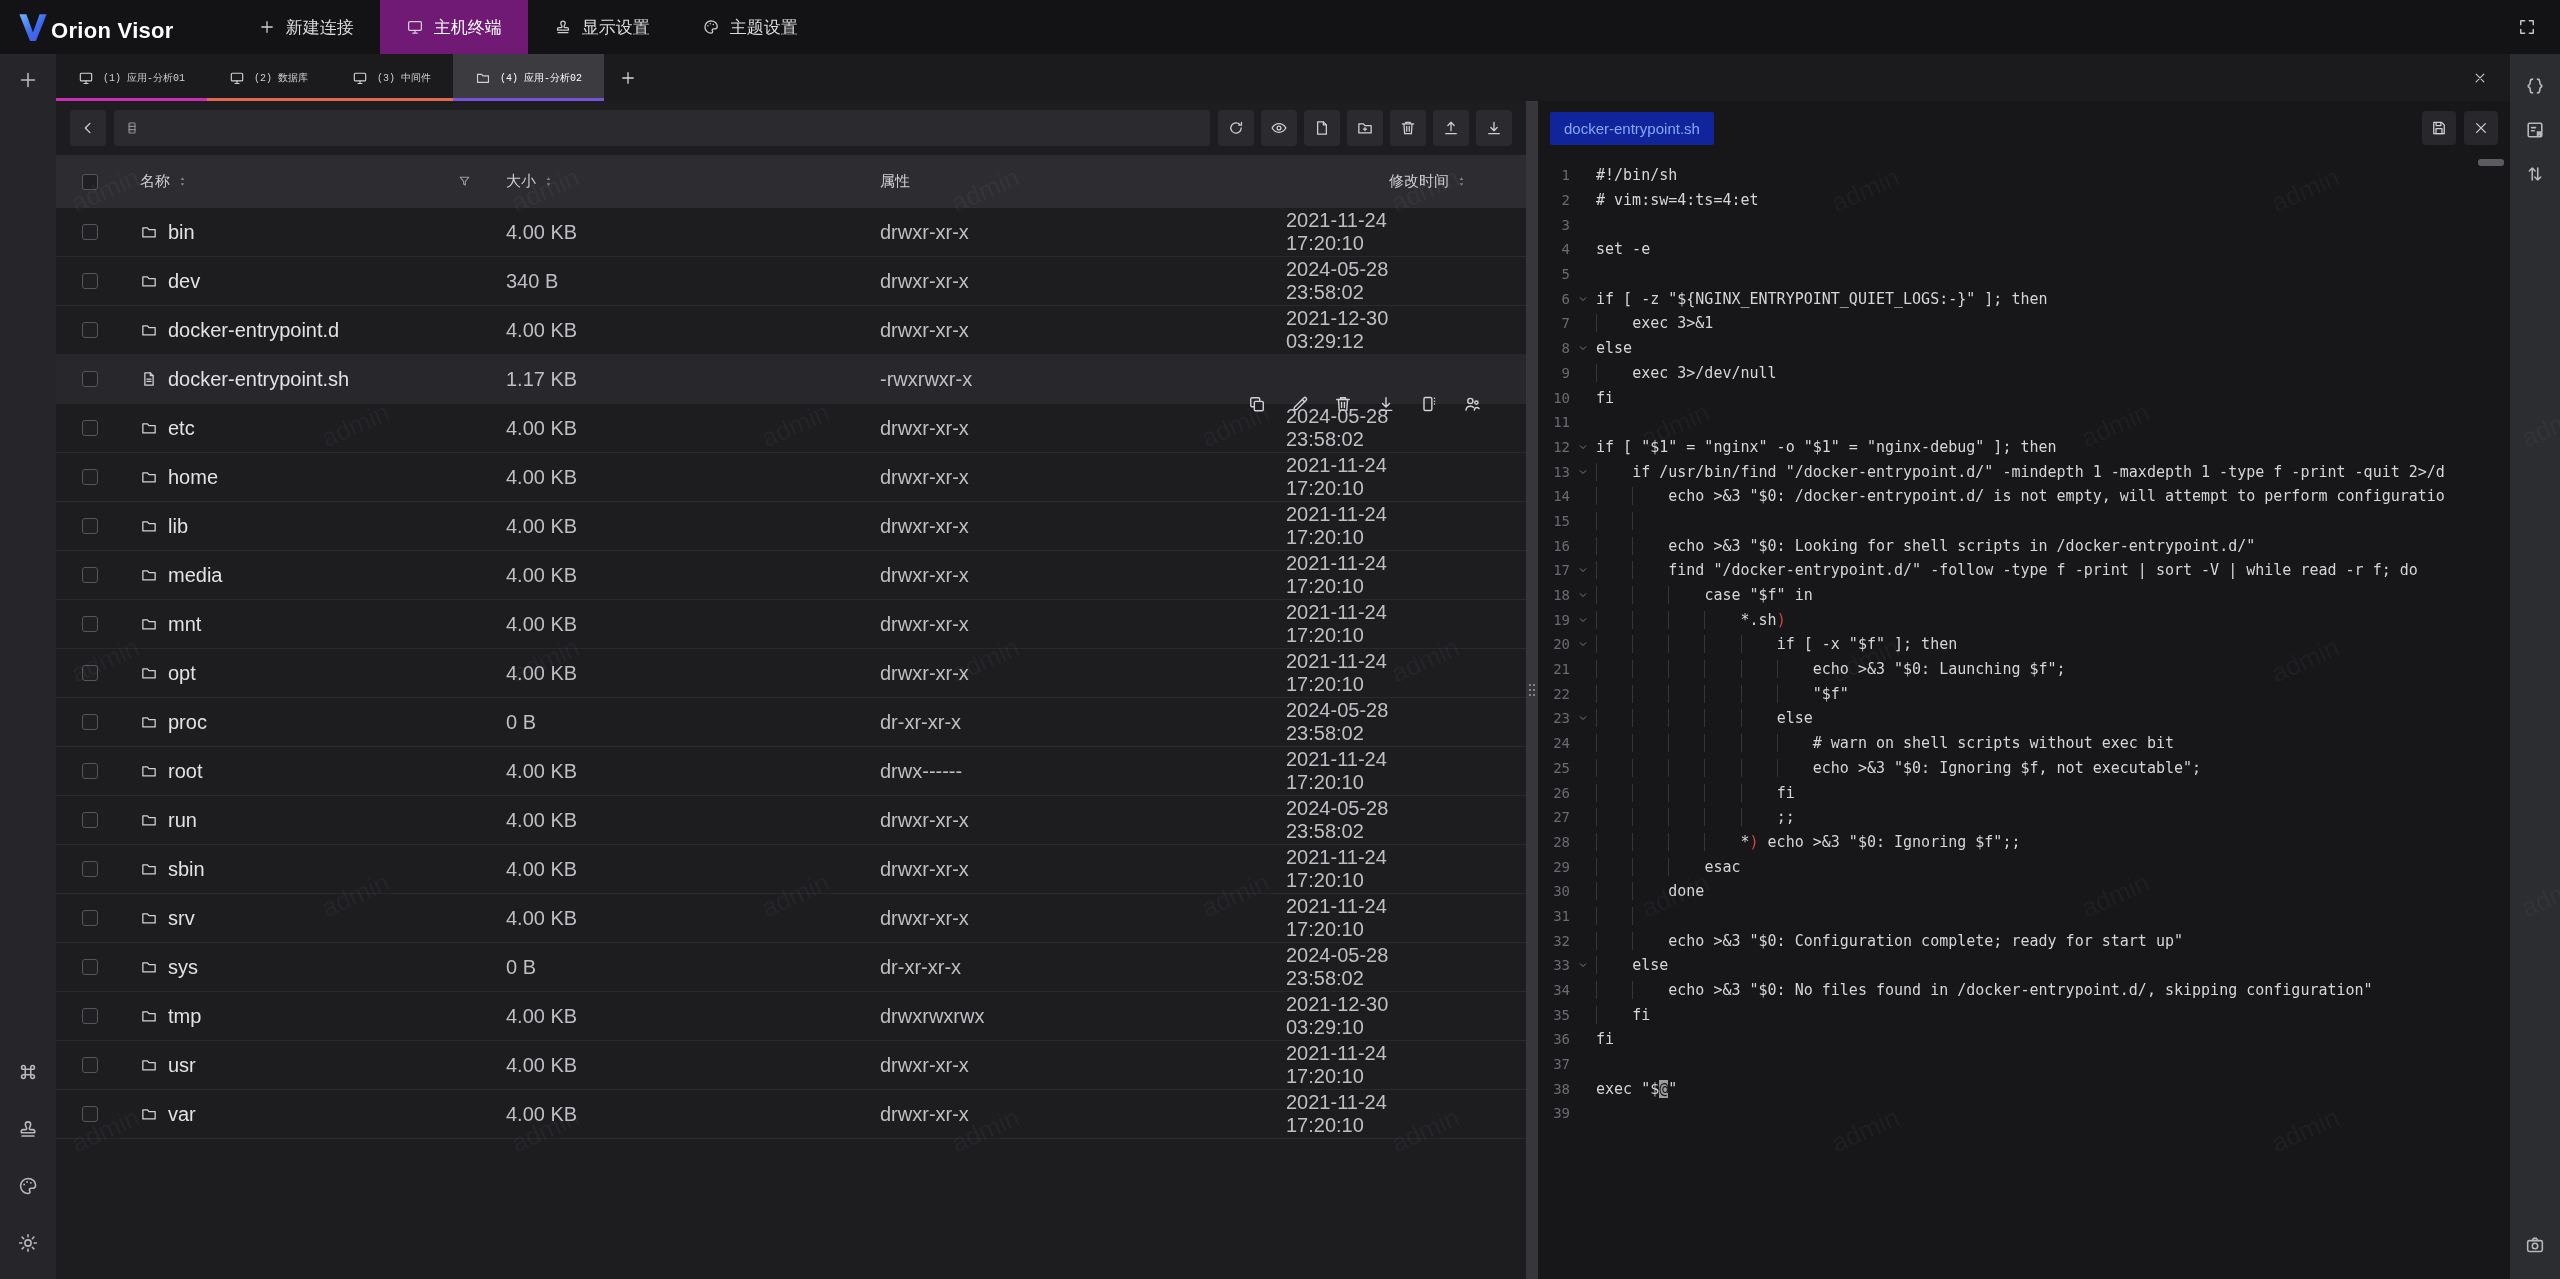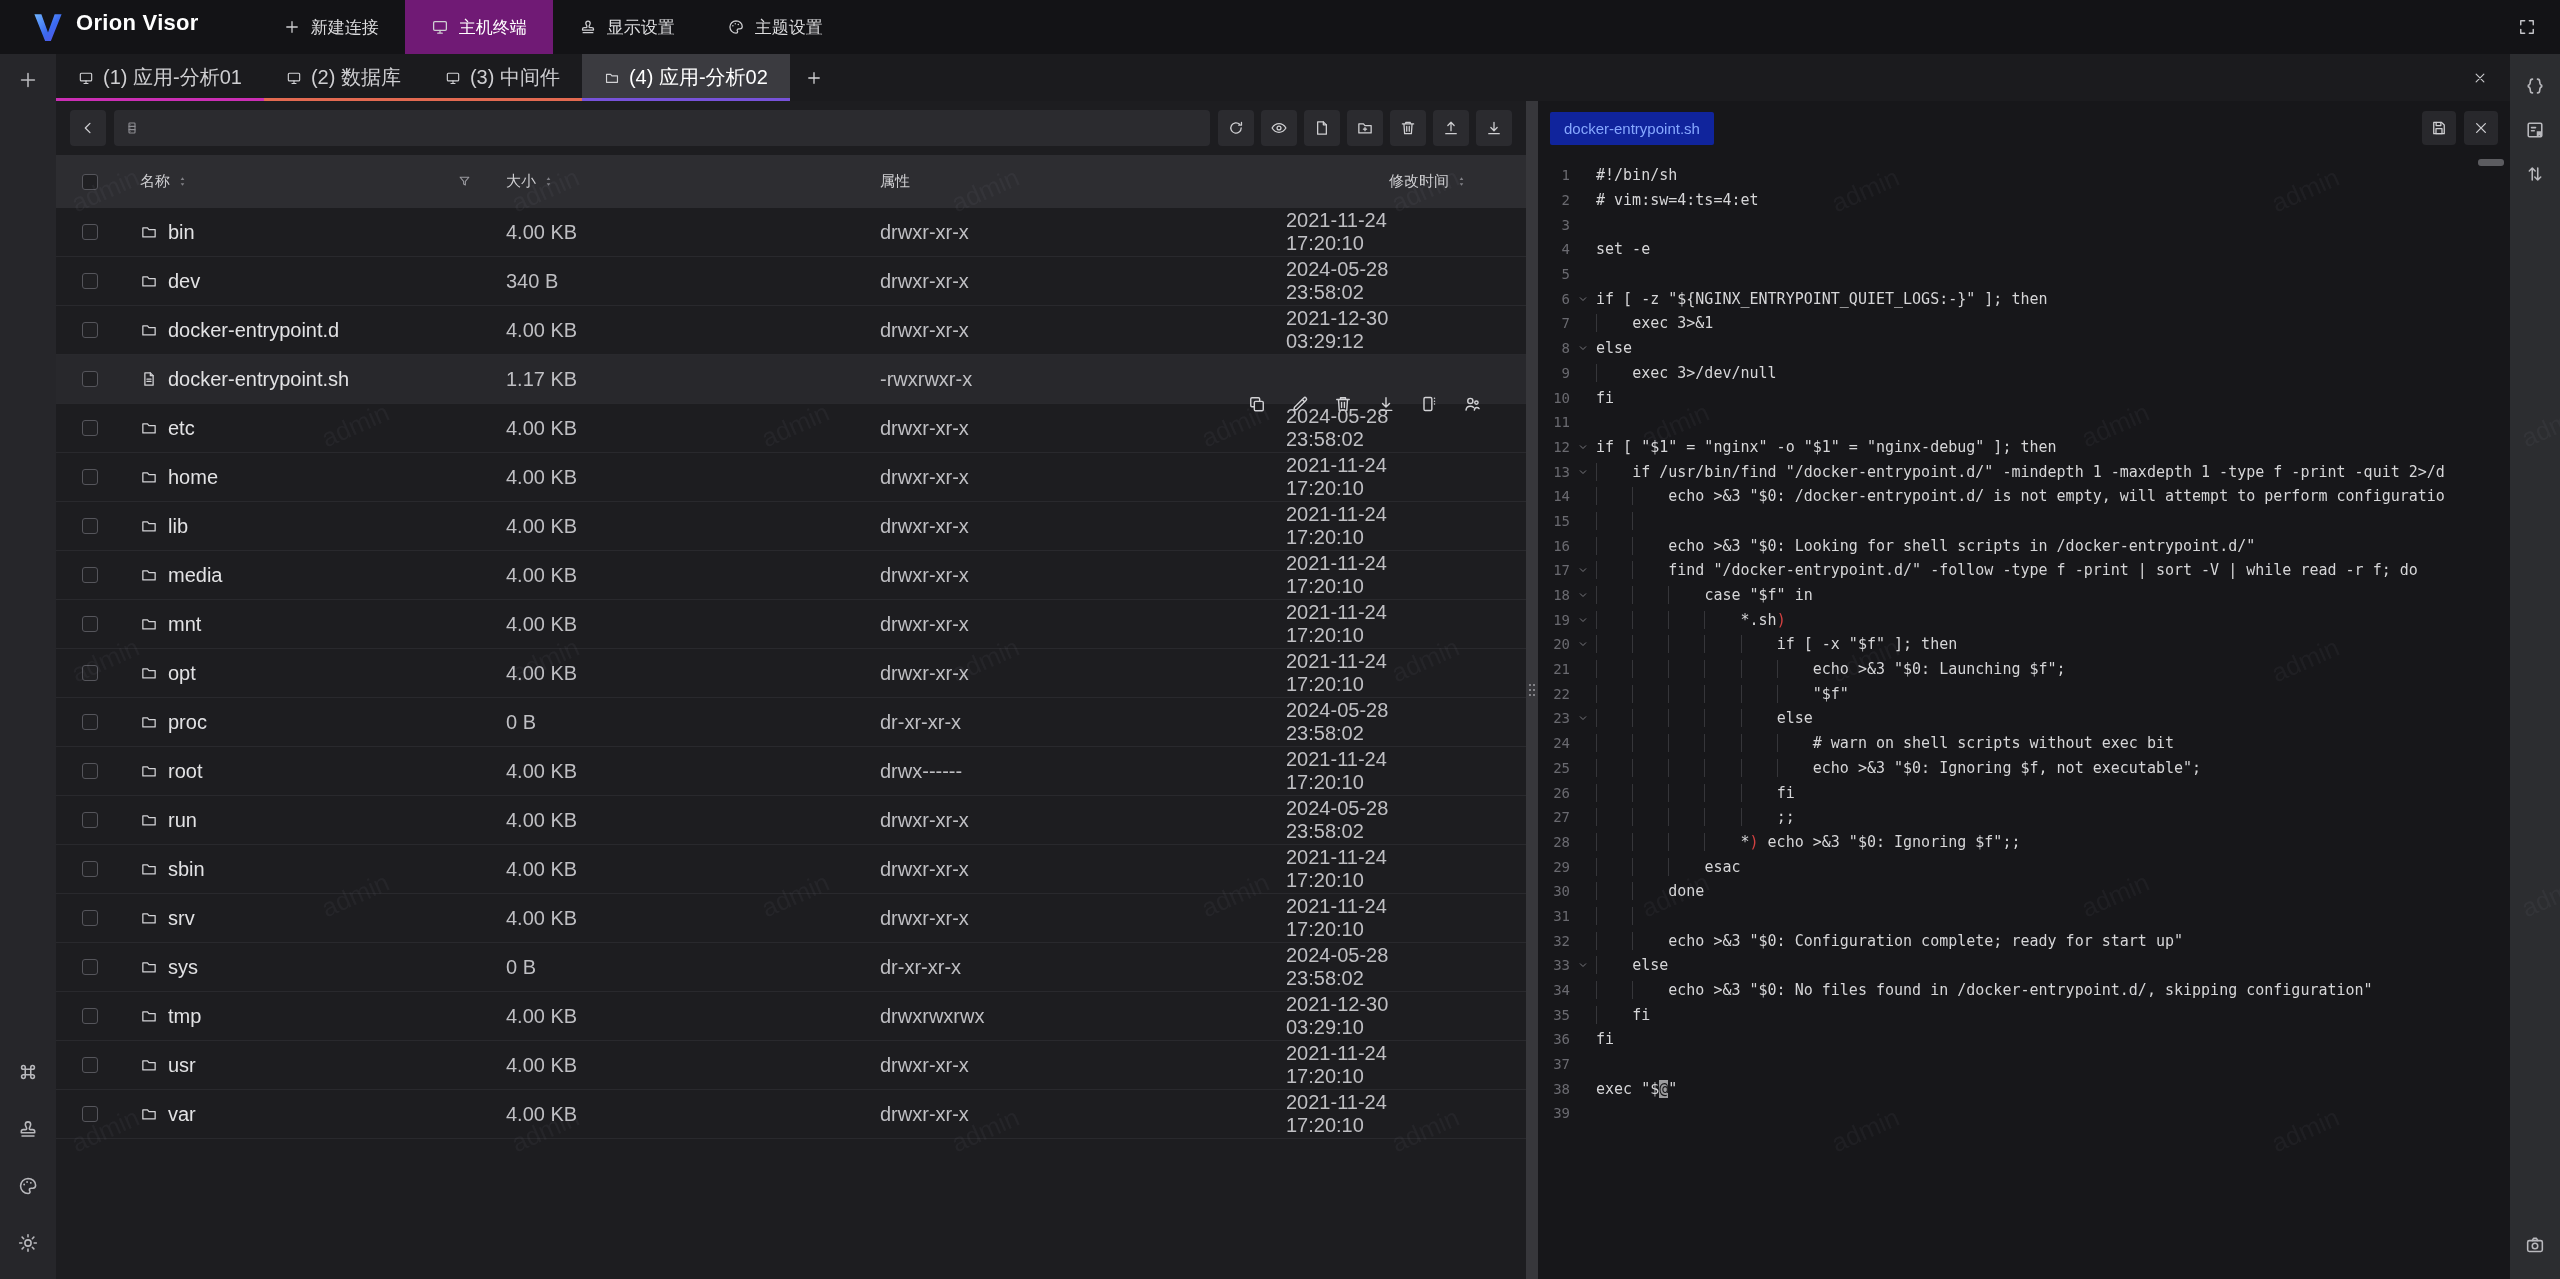--- a/index.html
+++ b/index.html
@@ -4,32 +4,32 @@
 <style>
   * { margin:0; padding:0; box-sizing:border-box; }
   html,body { width:2560px; height:1279px; overflow:hidden; }
   body { background:#161618; font-family:"Liberation Sans", sans-serif; color:#d8d8da; position:relative; }
   .ic { display:inline-flex; align-items:center; justify-content:center; line-height:1; }
   .ic svg { display:block; }
   .ic12{font-size:12px}.ic16{font-size:16px}.ic18{font-size:18px}.ic20{font-size:20px}.ic22{font-size:22px}
 
   
   #topbar{position:absolute;left:0;top:0;width:2560px;height:54px;background:#131316;display:flex;align-items:center;z-index:5;}
-  .brand{display:flex;align-items:flex-start;gap:11px;padding-left:31px;}
+  .brand{display:flex;align-items:flex-end;gap:1px;padding-left:16px;}
   .brand-name{font-size:22px;font-weight:bold;color:#ffffff;letter-spacing:.3px;}
   #topmenu{display:flex;height:100%;margin-left:58px;}
   .menu-item{display:flex;align-items:center;gap:10px;padding:0 26px;height:100%;font-size:17px;color:#dcdcde;cursor:pointer;}
   .menu-item.active{background:#701a75;color:#ffffff;}
   .menu-item .ic{color:#cfcfd2;}
   .topbar-fullscreen{position:absolute;right:13px;top:0;height:54px;width:40px;background:none;border:none;color:#c6c6ca;display:flex;align-items:center;justify-content:center;cursor:pointer;}
 
   
   #tabbar{position:absolute;left:56px;top:54px;width:2454px;height:47px;background:#1b1b1e;display:flex;align-items:stretch;}
   #tabs{display:flex;height:100%;}
-  .stab{position:relative;display:flex;align-items:center;gap:9px;padding:0 22px;font-size:20px;color:#cfcfd2;cursor:pointer;}
+  .stab{position:relative;display:flex;align-items:center;gap:9px;padding:0 22px;font-size:10px;color:#cfcfd2;cursor:pointer;font-family:Liberation Mono, monospace;}
   .stab .uline{position:absolute;left:0;right:0;bottom:0;height:3px;}
   .stab.active{background:#3b3b40;color:#ffffff;}
   .stab .ic{color:#d2d2d5;}
   .tab-add{width:48px;background:none;border:none;color:#d5d5d8;display:flex;align-items:center;justify-content:center;cursor:pointer;}
   .tabbar-close{position:absolute;right:12px;top:0;height:47px;width:36px;background:none;border:none;color:#c9c9cc;display:flex;align-items:center;justify-content:center;cursor:pointer;}
 
   
   #leftbar{position:absolute;left:0;top:54px;width:56px;height:1225px;background:#26262a;display:flex;flex-direction:column;align-items:center;}
   .side-btn{width:56px;height:44px;display:flex;align-items:center;justify-content:center;background:none;border:none;color:#b9b9bd;cursor:pointer;}
   #leftbar .side-btn.first{margin-top:4px;}

